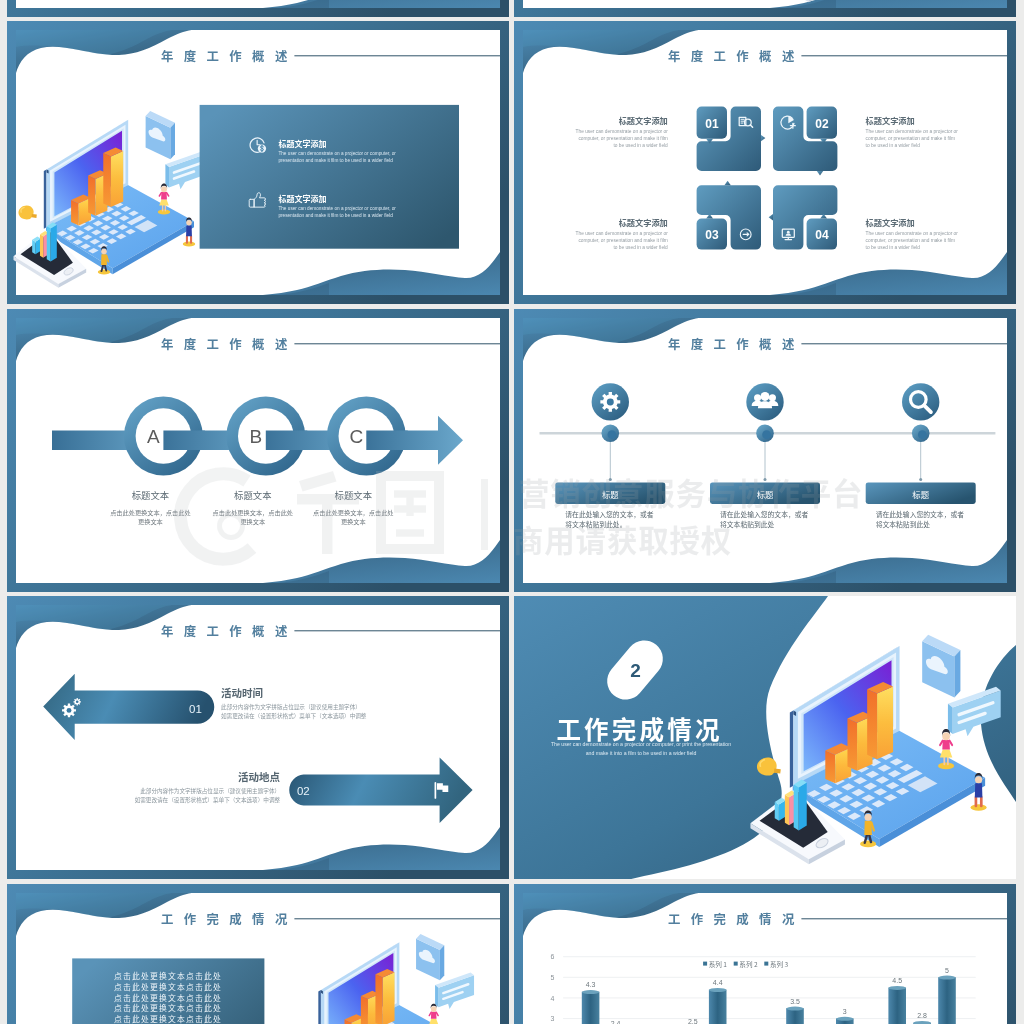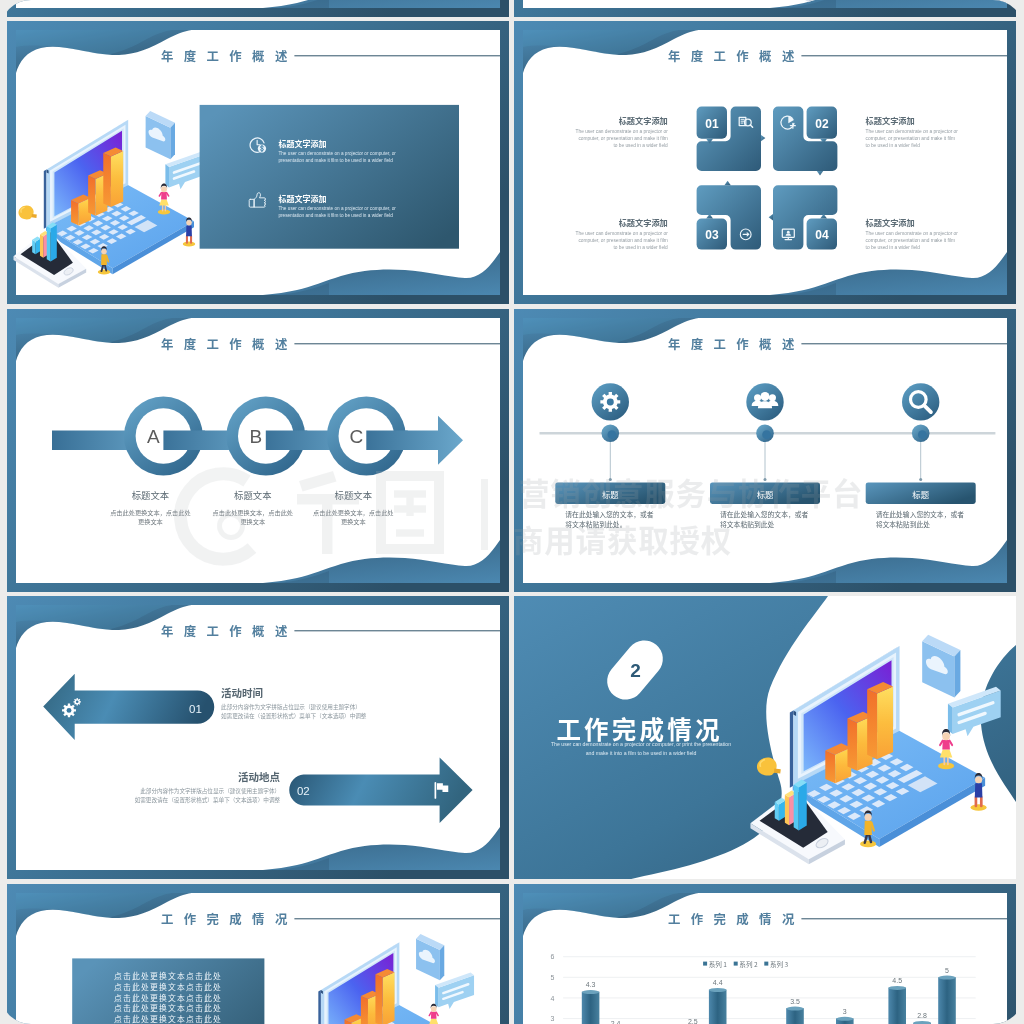--- a/index.html
+++ b/index.html
@@ -1,19 +1,19 @@
 <!DOCTYPE html>
 <html><head>
 <meta charset="utf-8">
 <title>PPT template preview</title>
 <style>
   html,body{margin:0;padding:0;}
   body{width:1024px;height:1024px;overflow:hidden;background:#ececeb;
        font-family:"Liberation Sans",sans-serif;-webkit-font-smoothing:antialiased;}
-  #page{position:relative;width:1024px;height:1024px;overflow:hidden;background:#ececeb;border-radius:31px;}
+  #page{position:relative;width:1024px;height:1024px;overflow:hidden;background:#ececeb;}
   .slide{position:absolute;overflow:hidden;}
   .slide > svg{position:absolute;left:0;top:0;}
   .wm{position:absolute;left:0;top:0;width:1024px;height:771px;pointer-events:none;}
 </style>
 </head>
 <body>
 
 <div id="page">
 
 <div class="slide" style="left:7px;top:-266.5px;width:502px;height:283px;">

